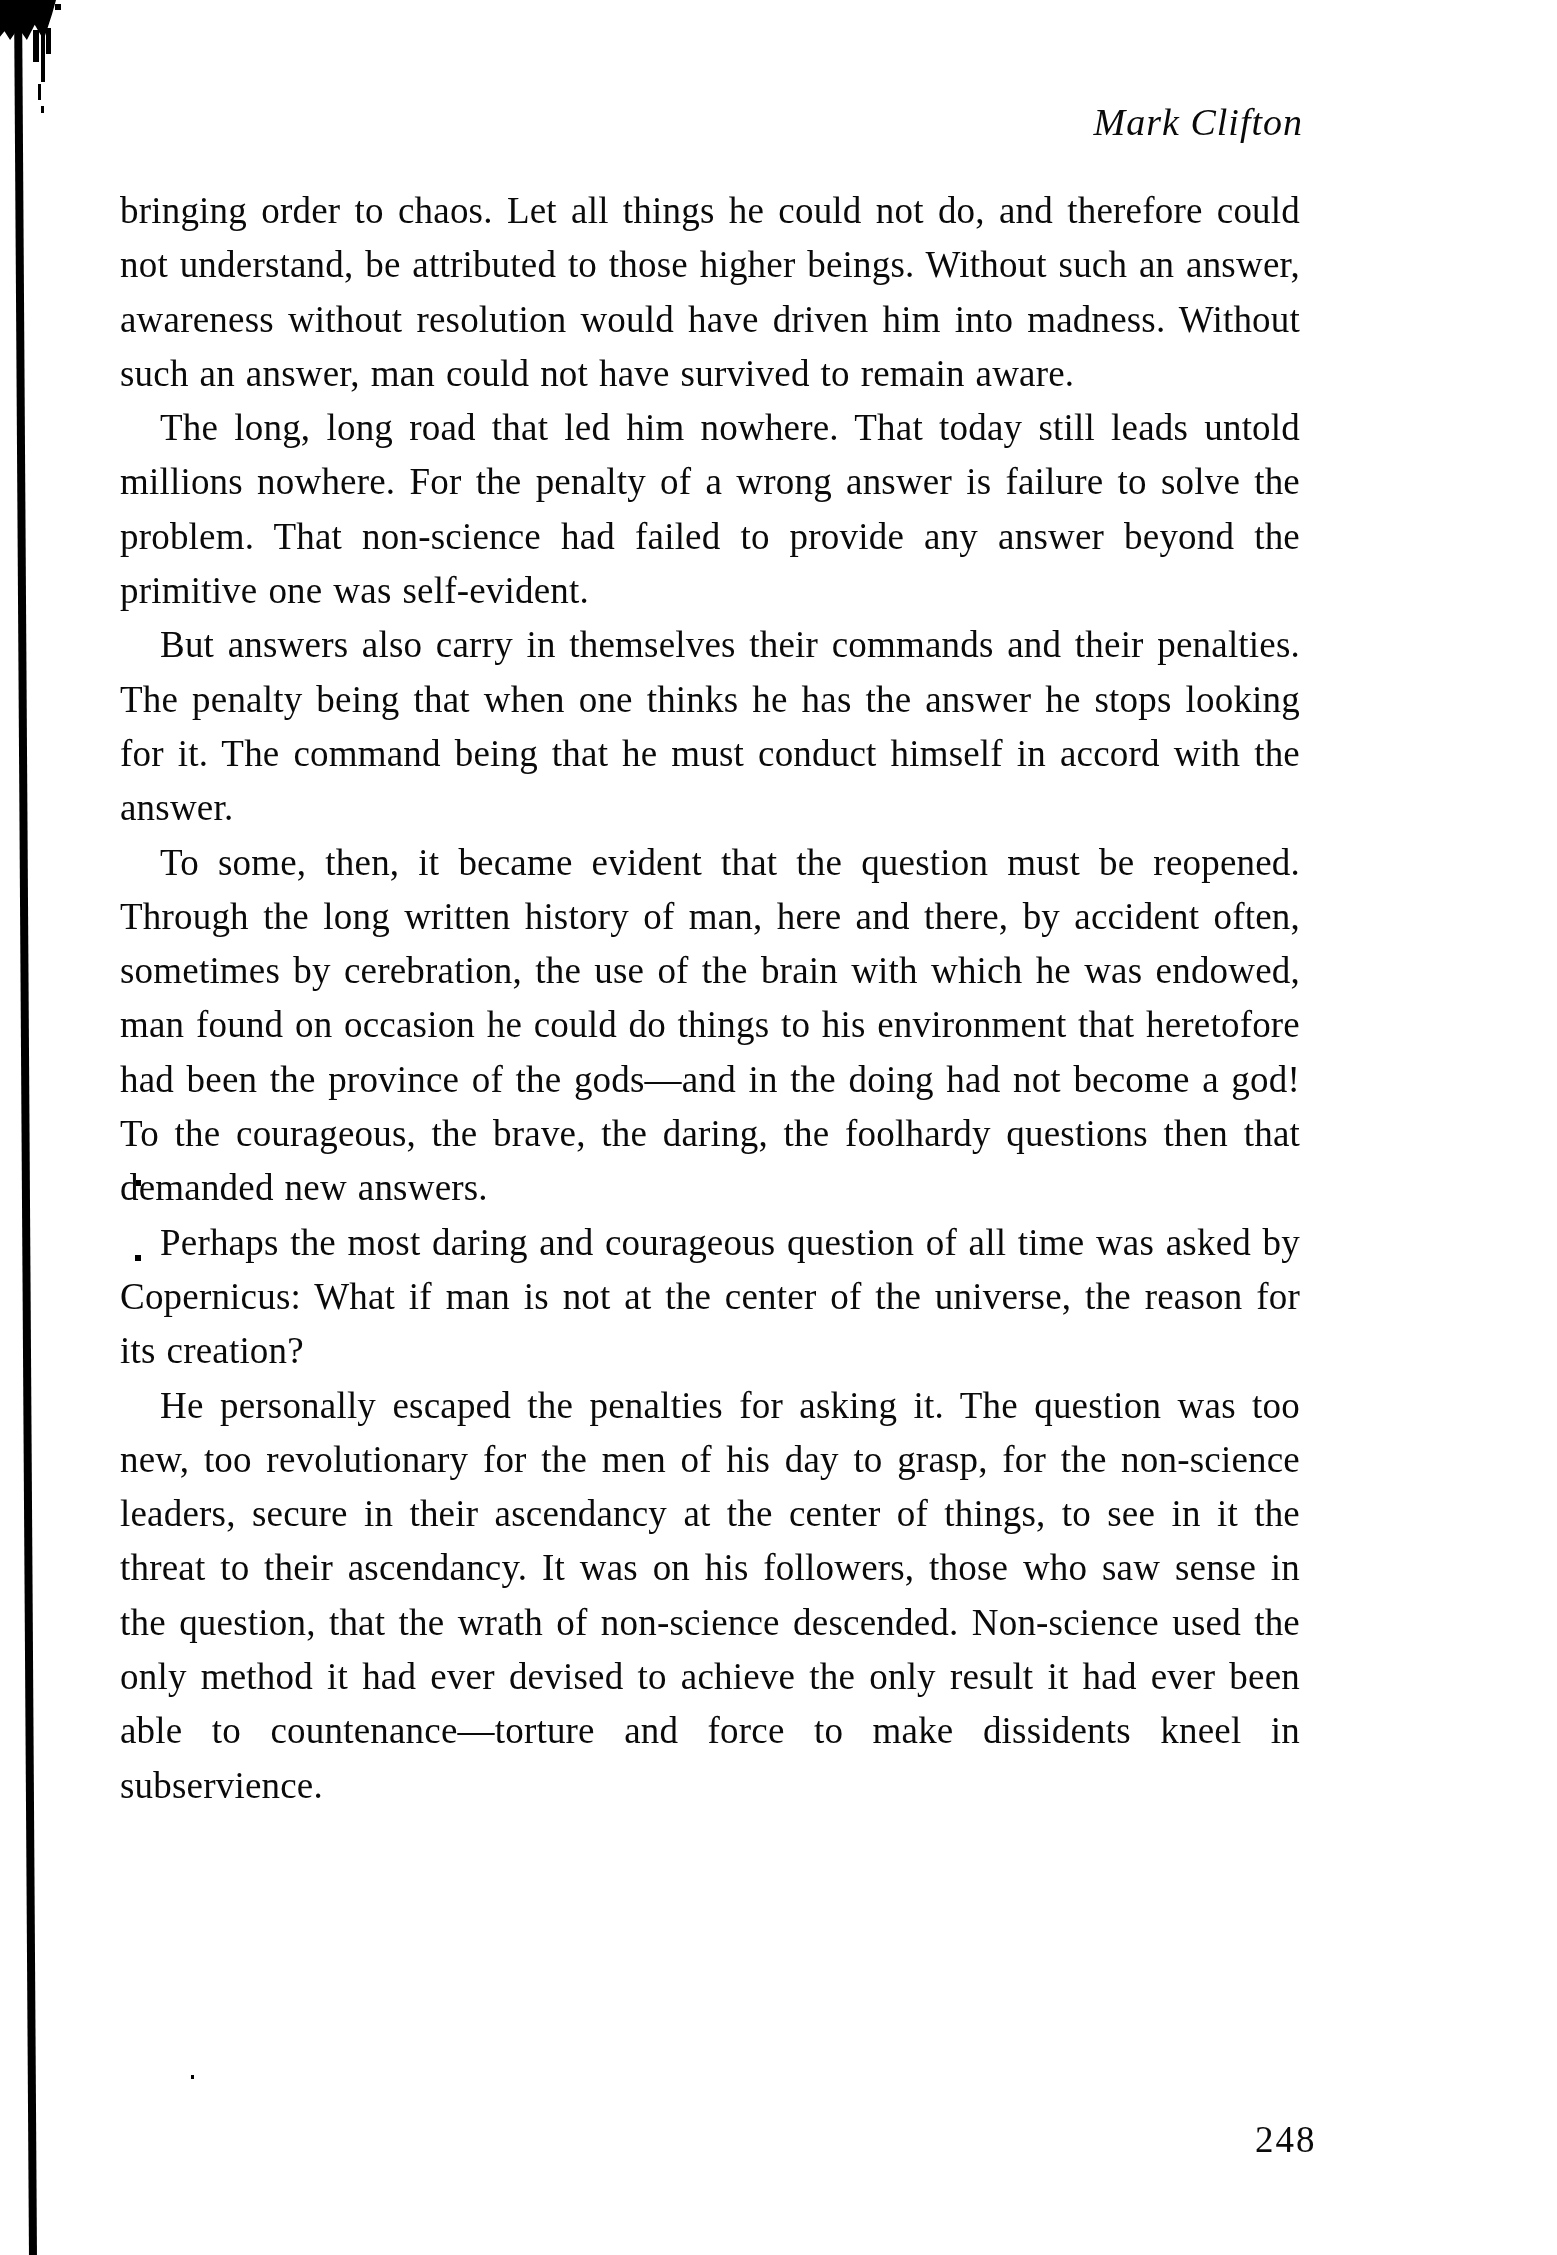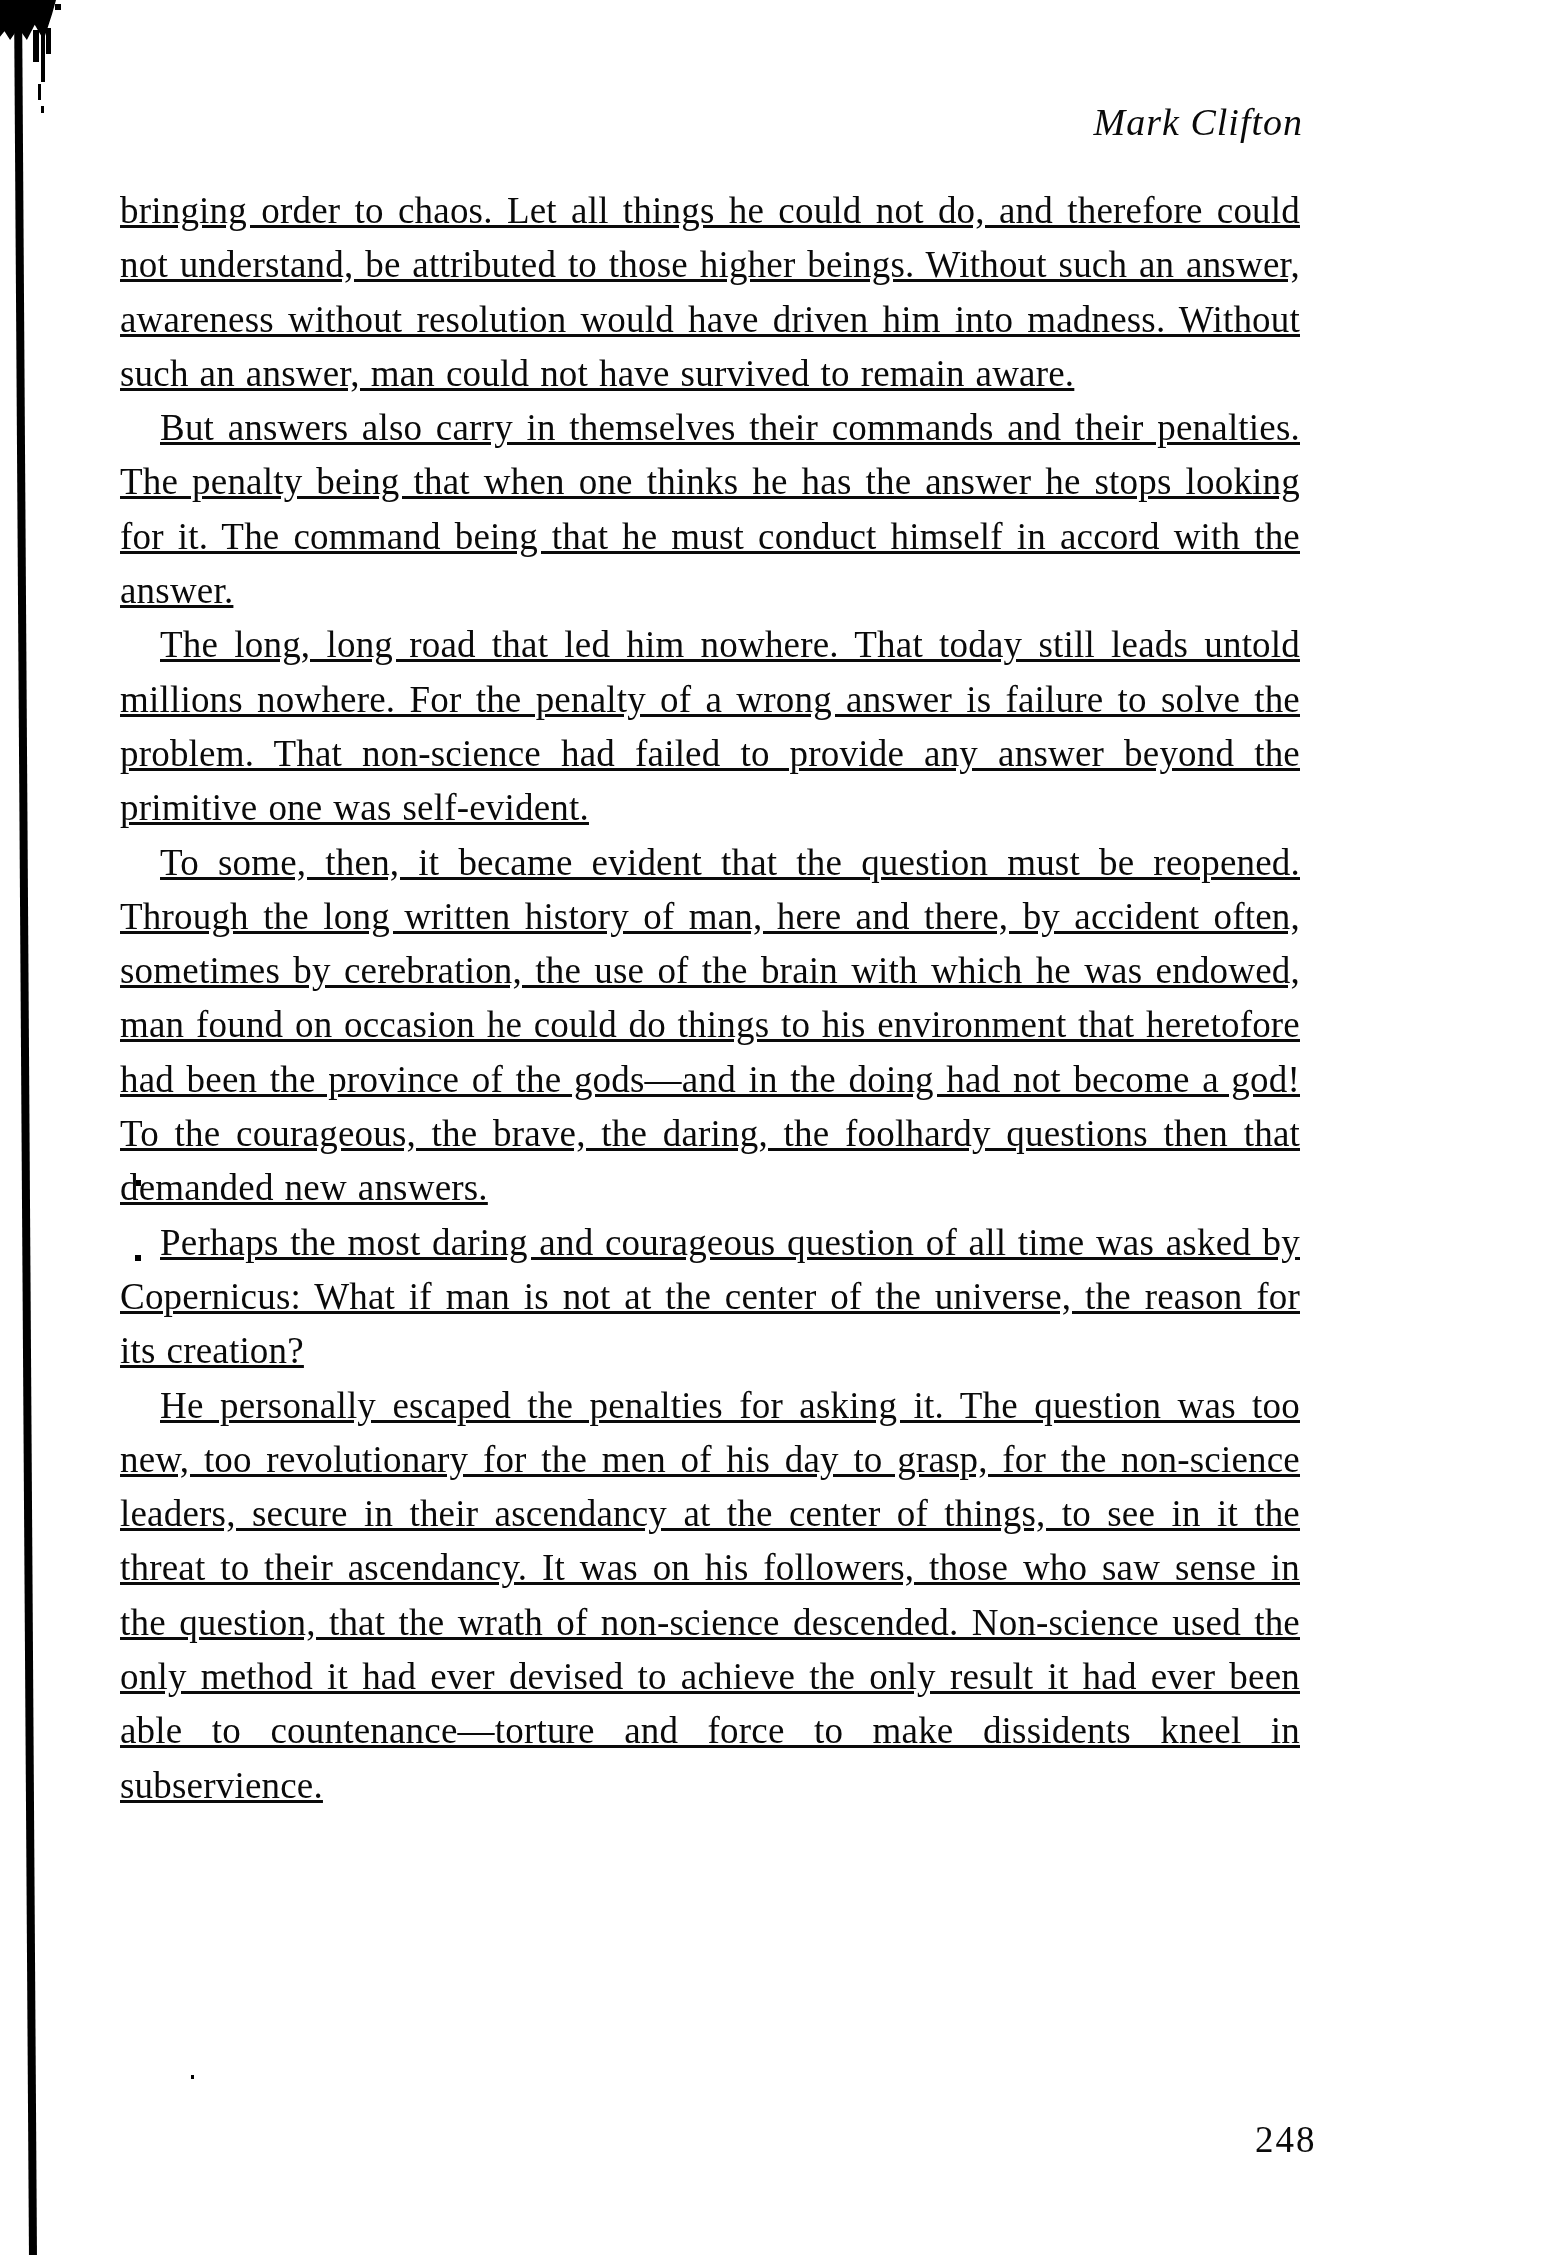--- a/index.html
+++ b/index.html
@@ -48,21 +48,21 @@
     position: absolute;
     left: 120px;
     top: 184px;
     width: 1180px;
     font-size: 37px;
     line-height: 54.3px;
     text-align: justify;
     letter-spacing: 0.2px;
     word-spacing: 1.5px;
   }
-  .body-text p { margin: 0; text-indent: 40px; text-decoration: underline; }
+  .body-text p { margin: 0; text-indent: 40px; }
   .body-text p.no-indent { text-indent: 0; }
 
   
   .page-number {
     position: absolute;
     left: 1255px;
     top: 2118px;
     font-size: 37px;
     letter-spacing: 2px;
   }
@@ -81,22 +81,22 @@
   <div class="scan-streak" style="left:41px; top:106px; width:3px; height:7px;"></div>
   <div class="scan-streak" style="left:55px; top:4px;  width:6px; height:6px;"></div>
   <div class="ink-speck" style="left:136px; top:1180px; width:5px; height:6px;"></div>
   <div class="ink-speck" style="left:135px; top:1255px; width:6px; height:6px;"></div>
   <div class="ink-speck" style="left:191px; top:2075px; width:3px; height:4px;"></div>
 
   <div class="running-header">Mark Clifton</div>
 
   <div class="body-text">
     <p class="no-indent">bringing order to chaos. Let all things he could not do, and therefore could not understand, be attributed to those higher beings. Without such an answer, awareness without resolution would have driven him into madness. Without such an answer, man could not have survived to remain aware.</p>
+    <p>The long, long road that led him nowhere. That today still leads untold millions nowhere. For the penalty of a wrong answer is failure to solve the problem. That non-science had failed to provide any answer beyond the primitive one was self-evident.</p>
     <p>But answers also carry in themselves their commands and their penalties. The penalty being that when one thinks he has the answer he stops looking for it. The command being that he must conduct himself in accord with the answer.</p>
-    <p>The long, long road that led him nowhere. That today still leads untold millions nowhere. For the penalty of a wrong answer is failure to solve the problem. That non-science had failed to provide any answer beyond the primitive one was self-evident.</p>
     <p>To some, then, it became evident that the question must be reopened. Through the long written history of man, here and there, by accident often, sometimes by cerebration, the use of the brain with which he was endowed, man found on occasion he could do things to his environment that heretofore had been the province of the gods—and in the doing had not become a god! To the courageous, the brave, the daring, the foolhardy questions then that demanded new answers.</p>
     <p>Perhaps the most daring and courageous question of all time was asked by Copernicus: What if man is not at the center of the universe, the reason for its creation?</p>
     <p>He personally escaped the penalties for asking it. The question was too new, too revolutionary for the men of his day to grasp, for the non-science leaders, secure in their ascendancy at the center of things, to see in it the threat to their ascendancy. It was on his followers, those who saw sense in the question, that the wrath of non-science descended. Non-science used the only method it had ever devised to achieve the only result it had ever been able to countenance—torture and force to make dissidents kneel in subservience.</p>
   </div>
 
   <div class="page-number">248</div>
 
 </div>
 
 </body></html>

